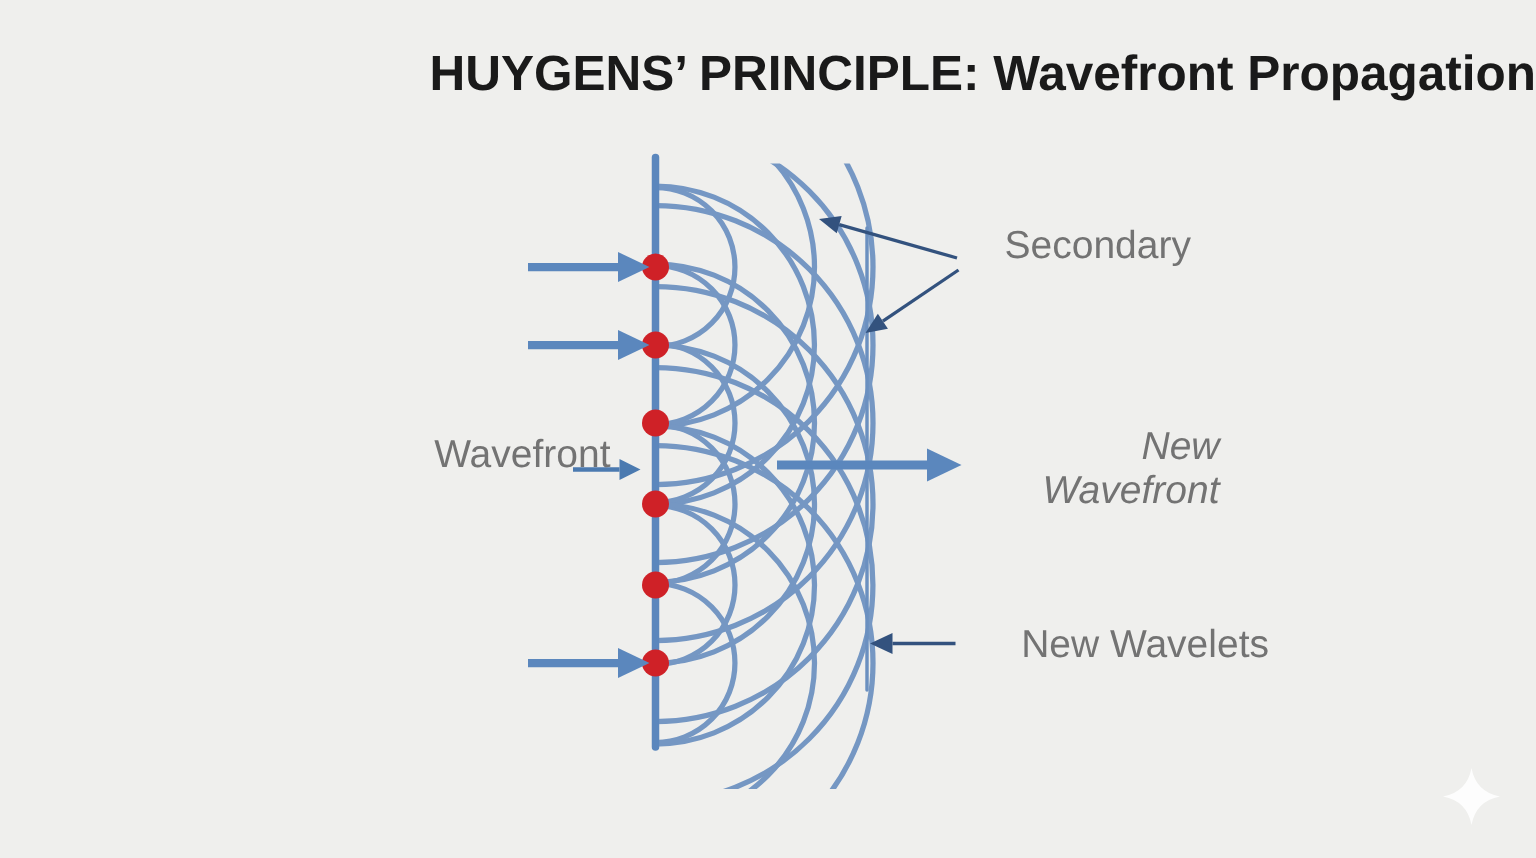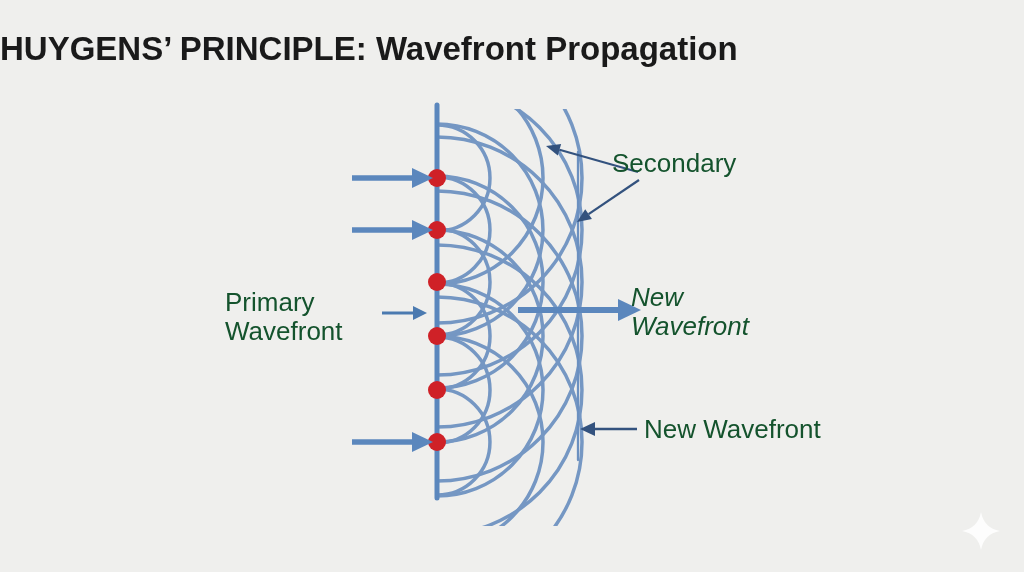--- a/index.html
+++ b/index.html
@@ -6,33 +6,33 @@
   .stage{
     position:relative;
     width:1024px;height:572px;
     background:#efefed;
     overflow:hidden;
     font-family:"Liberation Sans", sans-serif;
   }
   .title{
     position:absolute;
     left:0; top:30px; width:1024px;
-    text-align:left;
+    text-align:right;
     font-size:33px;
     font-weight:600;
     letter-spacing:0px;
     color:#1a1a1a;
   }
   .diagram-svg{position:absolute;left:0;top:0;}
   .label{
     position:absolute;
-    color:#14532d;
+    color:#737373;
     font-size:26px;
     line-height:29px;
-    text-align:left;
+    text-align:right;
   }
   .lbl-secondary{left:612px; top:149px; width:182px;}
   .lbl-primary{left:225px; top:288px; width:182px;}
   .lbl-new-right{left:631px; top:283px; width:182px;font-style:italic;}
   .lbl-new-bottom{left:644px; top:415px; width:202px;}
   .sparkle{position:absolute; left:959px; top:509px; width:44px; height:44px;}
 </style>
 </head>
 <body>
 
@@ -90,28 +90,27 @@
       <polygon points="546,146 561.1040736748564,144.03354165452006 557.8405896121451,155.58125449180645" fill="#33527e"></polygon>
       <line x1="639" y1="180" x2="588.5908616668366" y2="214.14812596762678" stroke="#33527e" stroke-width="2.2" stroke-linecap="butt"></line>
       <polygon points="577,222 585.2257727958196,209.1806138246968 591.9559505378537,219.11563811055677" fill="#33527e"></polygon>
     </svg>
 
   <div class="label lbl-secondary">
     <div>Secondary</div>
   </div>
 
   <div class="label lbl-primary">
-    <div>Primary</div>
     <div>Wavefront</div>
   </div>
 
   <div class="label lbl-new-right">
     <div>New</div>
     <div>Wavefront</div>
   </div>
 
-  <div class="label lbl-new-bottom">New Wavefront</div>
+  <div class="label lbl-new-bottom">New Wavelets</div>
 
   <svg class="sparkle" viewBox="0 0 44 44">
     <path d="M22 3 Q25 19 41 22 Q25 25 22 41 Q19 25 3 22 Q19 19 22 3 Z" fill="rgba(255,255,255,0.85)"></path>
   </svg>
 
 </div>
 
 </body></html>

